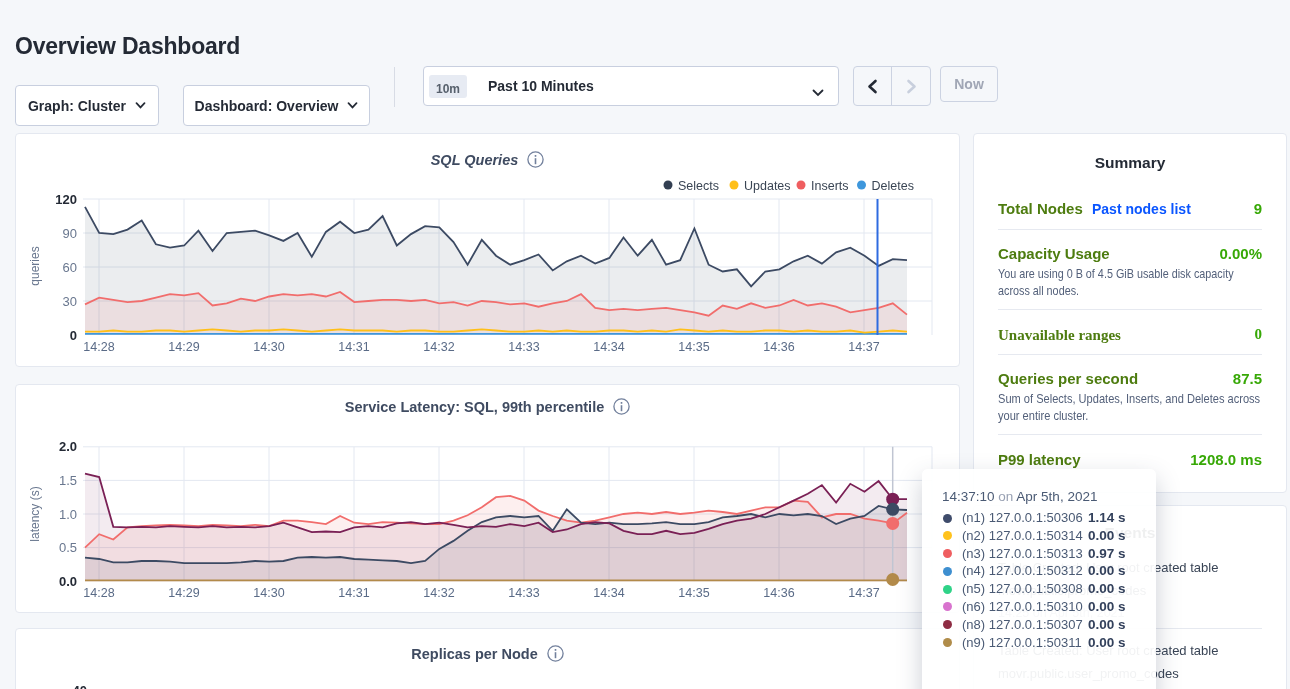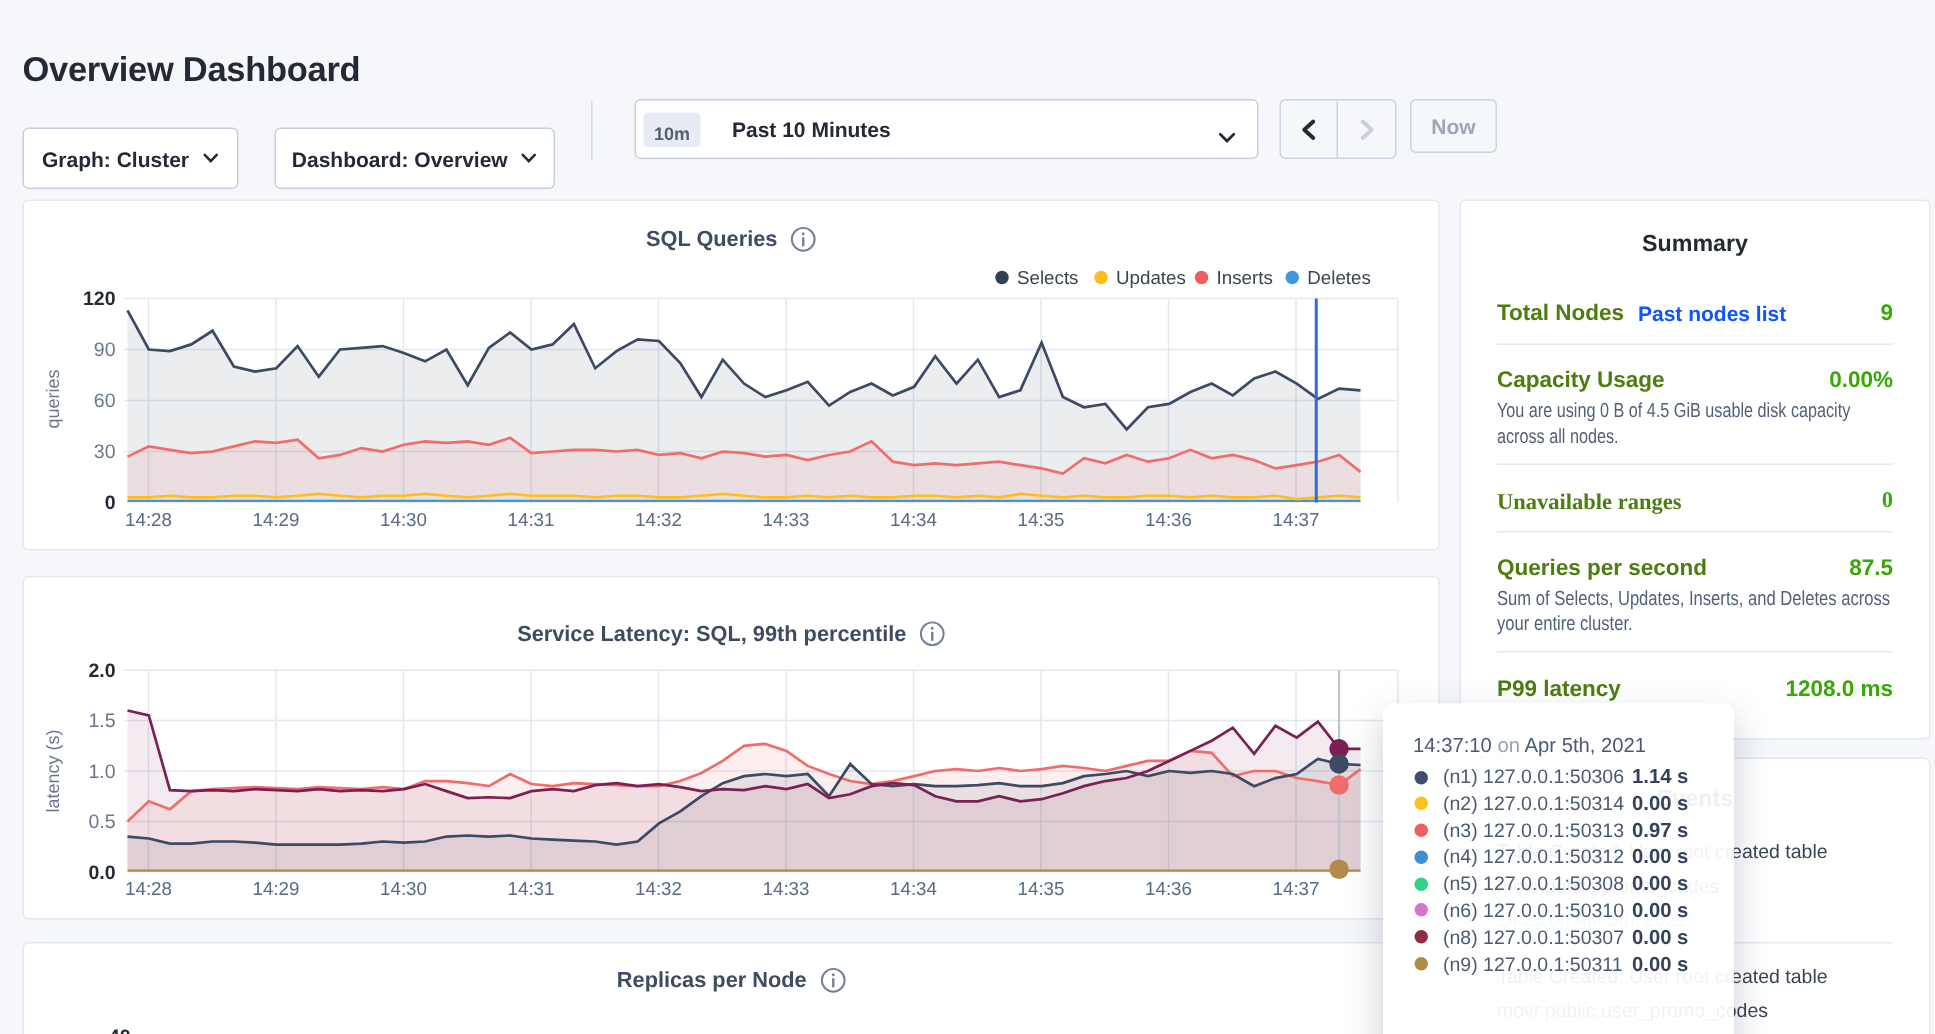--- a/index.html
+++ b/index.html
@@ -72,21 +72,21 @@
     </div>
   <div>
       <svg width="13" height="15" viewBox="0 0 13 15">
         <path d="M3.5 2 L9.5 7.5 L3.5 13" fill="none" stroke="#c8cfdd" stroke-width="2.6" stroke-linecap="round" stroke-linejoin="round"></path>
       </svg>
     </div>
 </div>
 <div class="nowbtn">Now</div>
 
 <div class="panel" style="left:15px;top:133px;width:945px;height:234px;">
-  <div class="ptitle" style="top:17px;">SQL Queries <svg width="17" height="17" viewBox="0 0 17 17" style="margin-left:9px">
+  <div class="ptitle" style="top:17px;font-style:italic;">SQL Queries <svg width="17" height="17" viewBox="0 0 17 17" style="margin-left:9px">
         <circle cx="8.5" cy="8.5" r="7.6" fill="none" stroke="#72809c" stroke-width="1.3"></circle>
         <rect x="7.7" y="7.2" width="1.6" height="6" fill="#72809c"></rect>
         <rect x="7.7" y="4" width="1.6" height="1.8" fill="#72809c"></rect>
       </svg></div>
   <svg width="945" height="234" style="position:absolute;left:0;top:0" font-family="Liberation Sans, sans-serif">
 <line x1="83" y1="65" x2="83" y2="201" stroke="#e3e8f1" stroke-width="1"></line>
 <line x1="168" y1="65" x2="168" y2="201" stroke="#e3e8f1" stroke-width="1"></line>
 <line x1="253" y1="65" x2="253" y2="201" stroke="#e3e8f1" stroke-width="1"></line>
 <line x1="338" y1="65" x2="338" y2="201" stroke="#e3e8f1" stroke-width="1"></line>
 <line x1="423" y1="65" x2="423" y2="201" stroke="#e3e8f1" stroke-width="1"></line>
@@ -128,21 +128,21 @@
 <circle cx="718" cy="51" r="4.5" fill="#ffbf18"></circle>
 <text x="728" y="55.5" font-size="12.5" fill="#3a4554">Updates</text>
 <circle cx="785" cy="51" r="4.5" fill="#ef5e60"></circle>
 <text x="795" y="55.5" font-size="12.5" fill="#3a4554">Inserts</text>
 <circle cx="845.5" cy="51" r="4.5" fill="#3e97dc"></circle>
 <text x="855.5" y="55.5" font-size="12.5" fill="#3a4554">Deletes</text>
 </svg>
 </div>
 
 <div class="panel" style="left:15px;top:384px;width:945px;height:229px;">
-  <div class="ptitle" style="top:13px;margin-top:16px;">Service Latency: SQL, 99th percentile <svg width="17" height="17" viewBox="0 0 17 17" style="margin-left:9px">
+  <div class="ptitle" style="top:13px;">Service Latency: SQL, 99th percentile <svg width="17" height="17" viewBox="0 0 17 17" style="margin-left:9px">
         <circle cx="8.5" cy="8.5" r="7.6" fill="none" stroke="#72809c" stroke-width="1.3"></circle>
         <rect x="7.7" y="7.2" width="1.6" height="6" fill="#72809c"></rect>
         <rect x="7.7" y="4" width="1.6" height="1.8" fill="#72809c"></rect>
       </svg></div>
   <svg width="945" height="229" style="position:absolute;left:0;top:0" font-family="Liberation Sans, sans-serif">
 <line x1="83" y1="61.8" x2="83" y2="196.2" stroke="#e3e8f1" stroke-width="1"></line>
 <line x1="168" y1="61.8" x2="168" y2="196.2" stroke="#e3e8f1" stroke-width="1"></line>
 <line x1="253" y1="61.8" x2="253" y2="196.2" stroke="#e3e8f1" stroke-width="1"></line>
 <line x1="338" y1="61.8" x2="338" y2="196.2" stroke="#e3e8f1" stroke-width="1"></line>
 <line x1="423" y1="61.8" x2="423" y2="196.2" stroke="#e3e8f1" stroke-width="1"></line>

